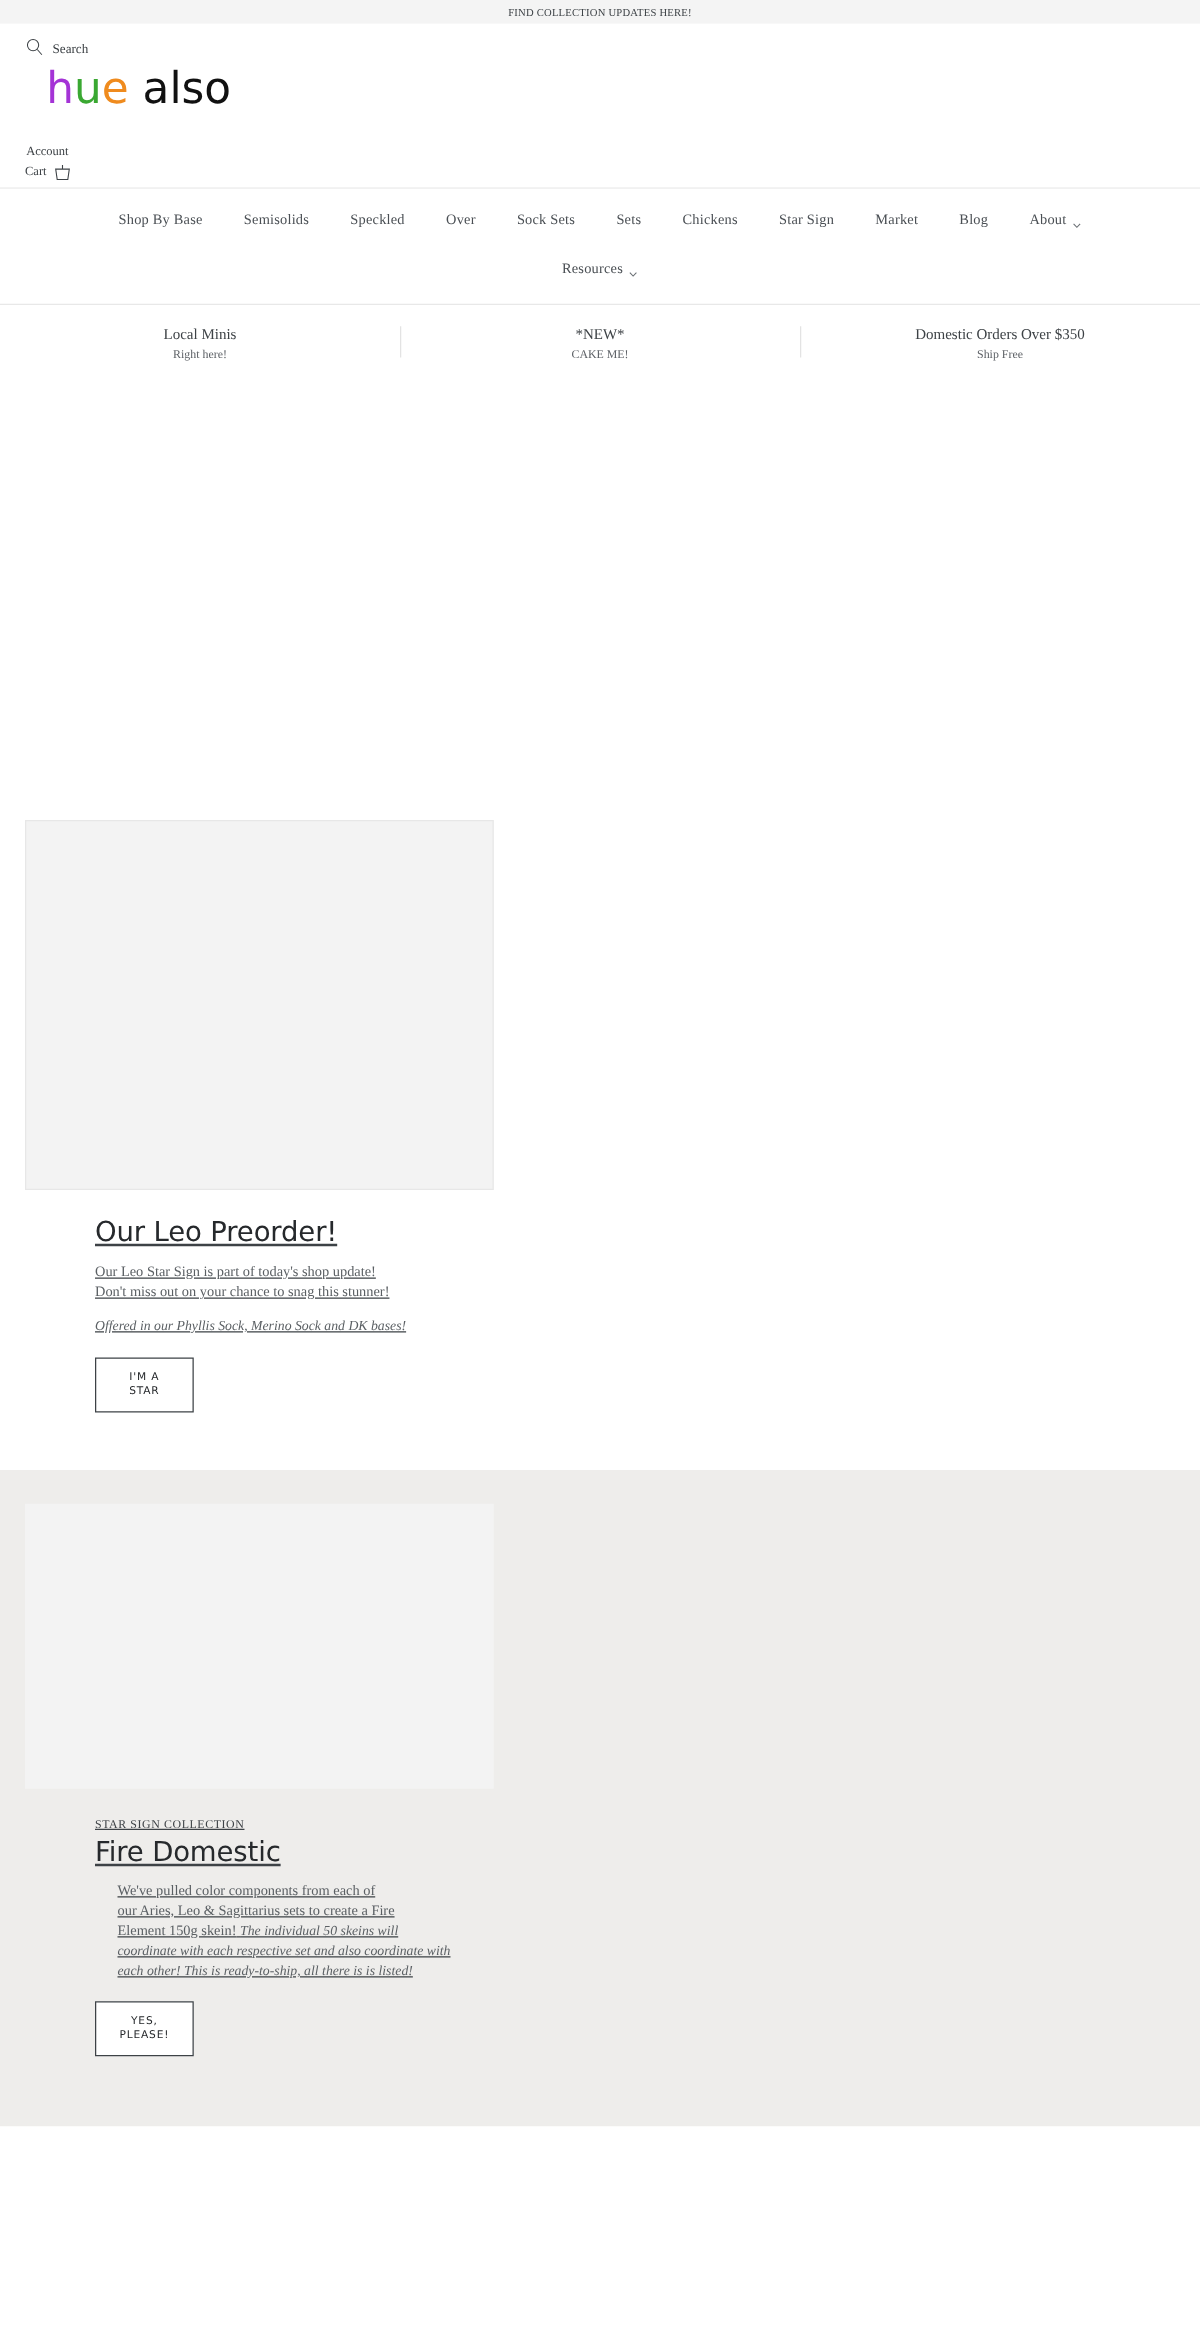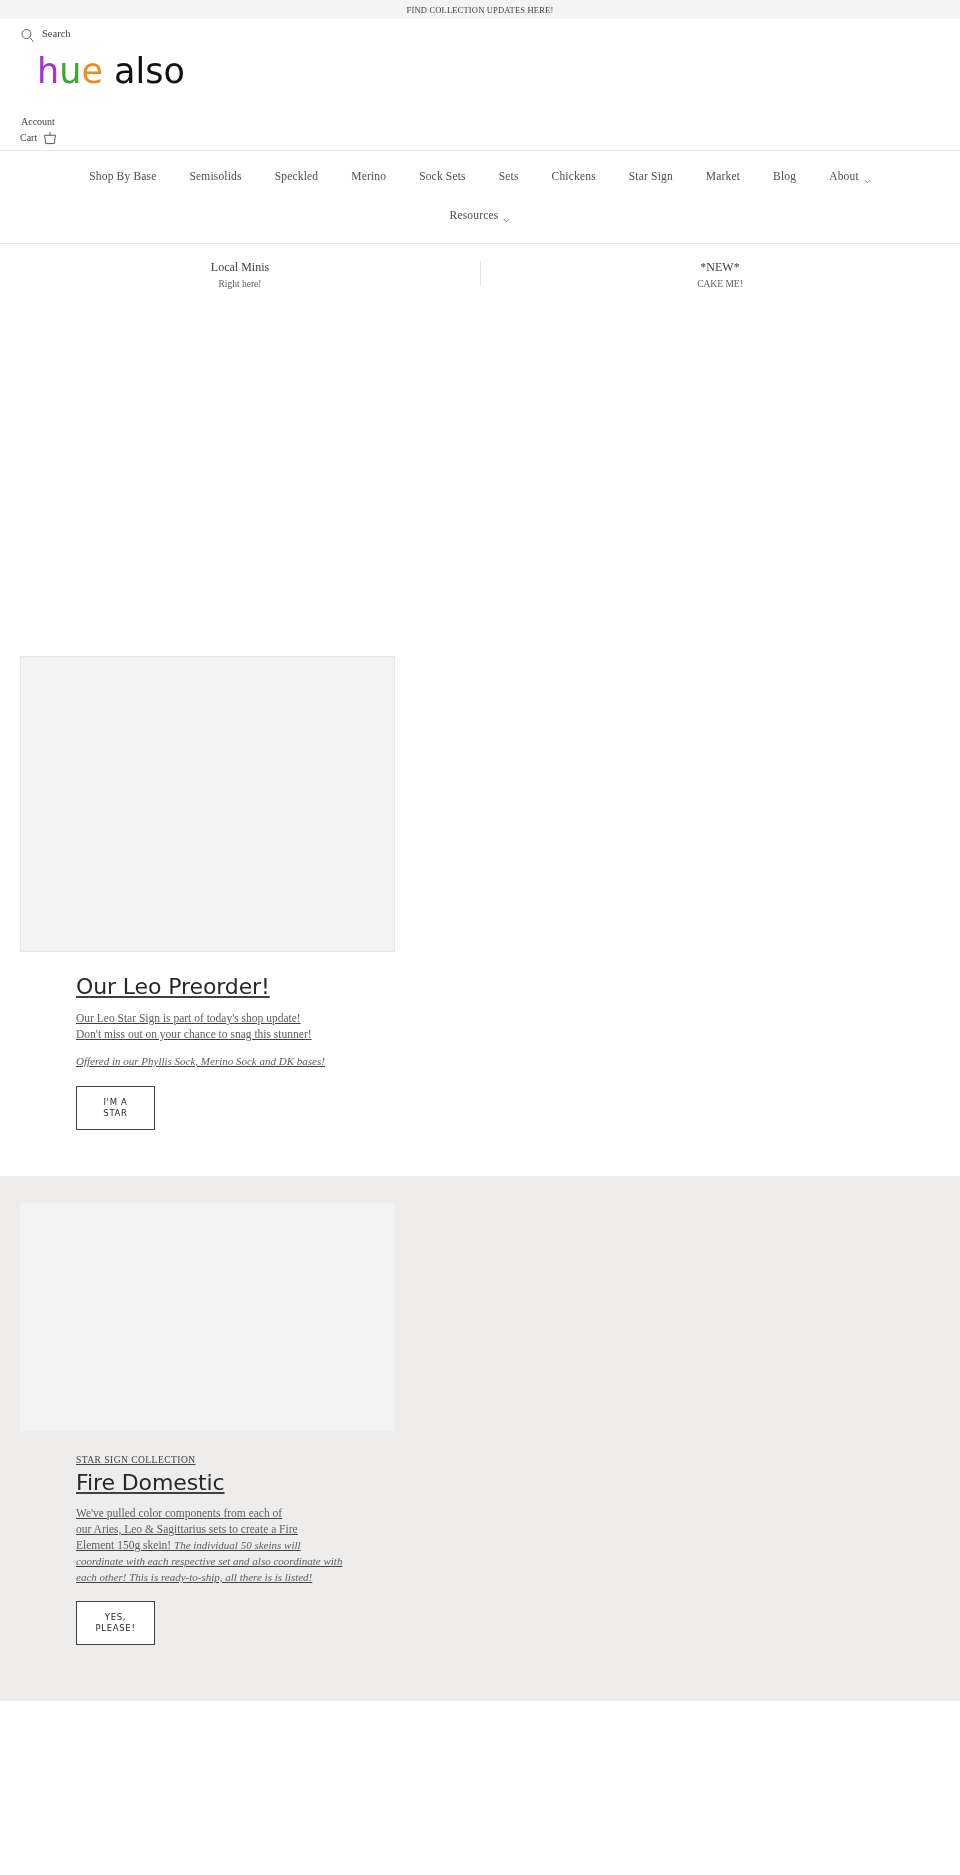--- a/index.html
+++ b/index.html
@@ -25,21 +25,21 @@
     font-size: 8.5px;
     letter-spacing: .02em;
     color: #3d4246;
     text-transform: uppercase;
   }
 
   
   .header { background: #fff; padding: 0 20px; }
   .search-row {
     display: flex;
-    align-items: flex-start;
+    align-items: flex-end;
     gap: 7px;
     padding-top: 9px;
     height: 26px;
   }
   .search-icon { width: 15px; height: 15px; display: block; }
   .search-label { font-size: 10.5px; color: #3d4246; font-family: "Liberation Serif", serif; }
 
   
   .logo-wrap {
     padding-top: 9px;
@@ -236,21 +236,21 @@
     <span class="nav-item">
         <span>Shop By Base</span>
       </span>
     <span class="nav-item">
         <span>Semisolids</span>
       </span>
     <span class="nav-item">
         <span>Speckled</span>
       </span>
     <span class="nav-item">
-        <span>Merino</span>
+        <span>Over</span>
       </span>
     <span class="nav-item">
         <span>Sock Sets</span>
       </span>
     <span class="nav-item">
         <span>Sets</span>
       </span>
     <span class="nav-item">
         <span>Chickens</span>
       </span>
@@ -289,20 +289,24 @@
 
 <section class="promo">
   <div class="promo-col">
     <div class="promo-title">Local Minis</div>
     <div class="promo-sub">Right here!</div>
   </div>
   <div class="promo-col">
     <div class="promo-title">*NEW*</div>
     <div class="promo-sub">CAKE ME!</div>
   </div>
+  <div class="promo-col">
+    <div class="promo-title">Domestic Orders Over $350</div>
+    <div class="promo-sub">Ship Free</div>
+  </div>
 </section>
 
 <div class="spacer-hero"></div>
 
 <section class="feature light">
   <div class="media-box leo"></div>
 
   <div style="padding-top:20px; padding-left:56px;">
     <h2 class="f-heading">Our Leo Preorder!</h2>
 
@@ -329,21 +333,21 @@
 
   <div class="media-box fire"></div>
 
   <div style="padding-top:22px; padding-left:56px;">
     <div class="eyebrow">STAR SIGN COLLECTION</div>
 
     <h2 class="f-heading">Fire Domestic</h2>
 
     <div style="height:7px"></div>
 
-    <p class="f-body" style="max-width:270px;">
+    <p class="f-body" style="max-width:270px;margin-left:18px;">
       <span>We've pulled color components from each of</span><br>
       <span>our Aries, Leo &amp; Sagittarius sets to create a Fire</span><br>
       <span>Element 150g skein!</span>
       <em class="f-ital">The individual 50 skeins will coordinate with each respective set and also coordinate with each other! This is ready-to-ship, all there is is listed!</em>
     </p>
 
     <div style="height:16px"></div>
 
     <button class="btn">YES,
 PLEASE!</button>

